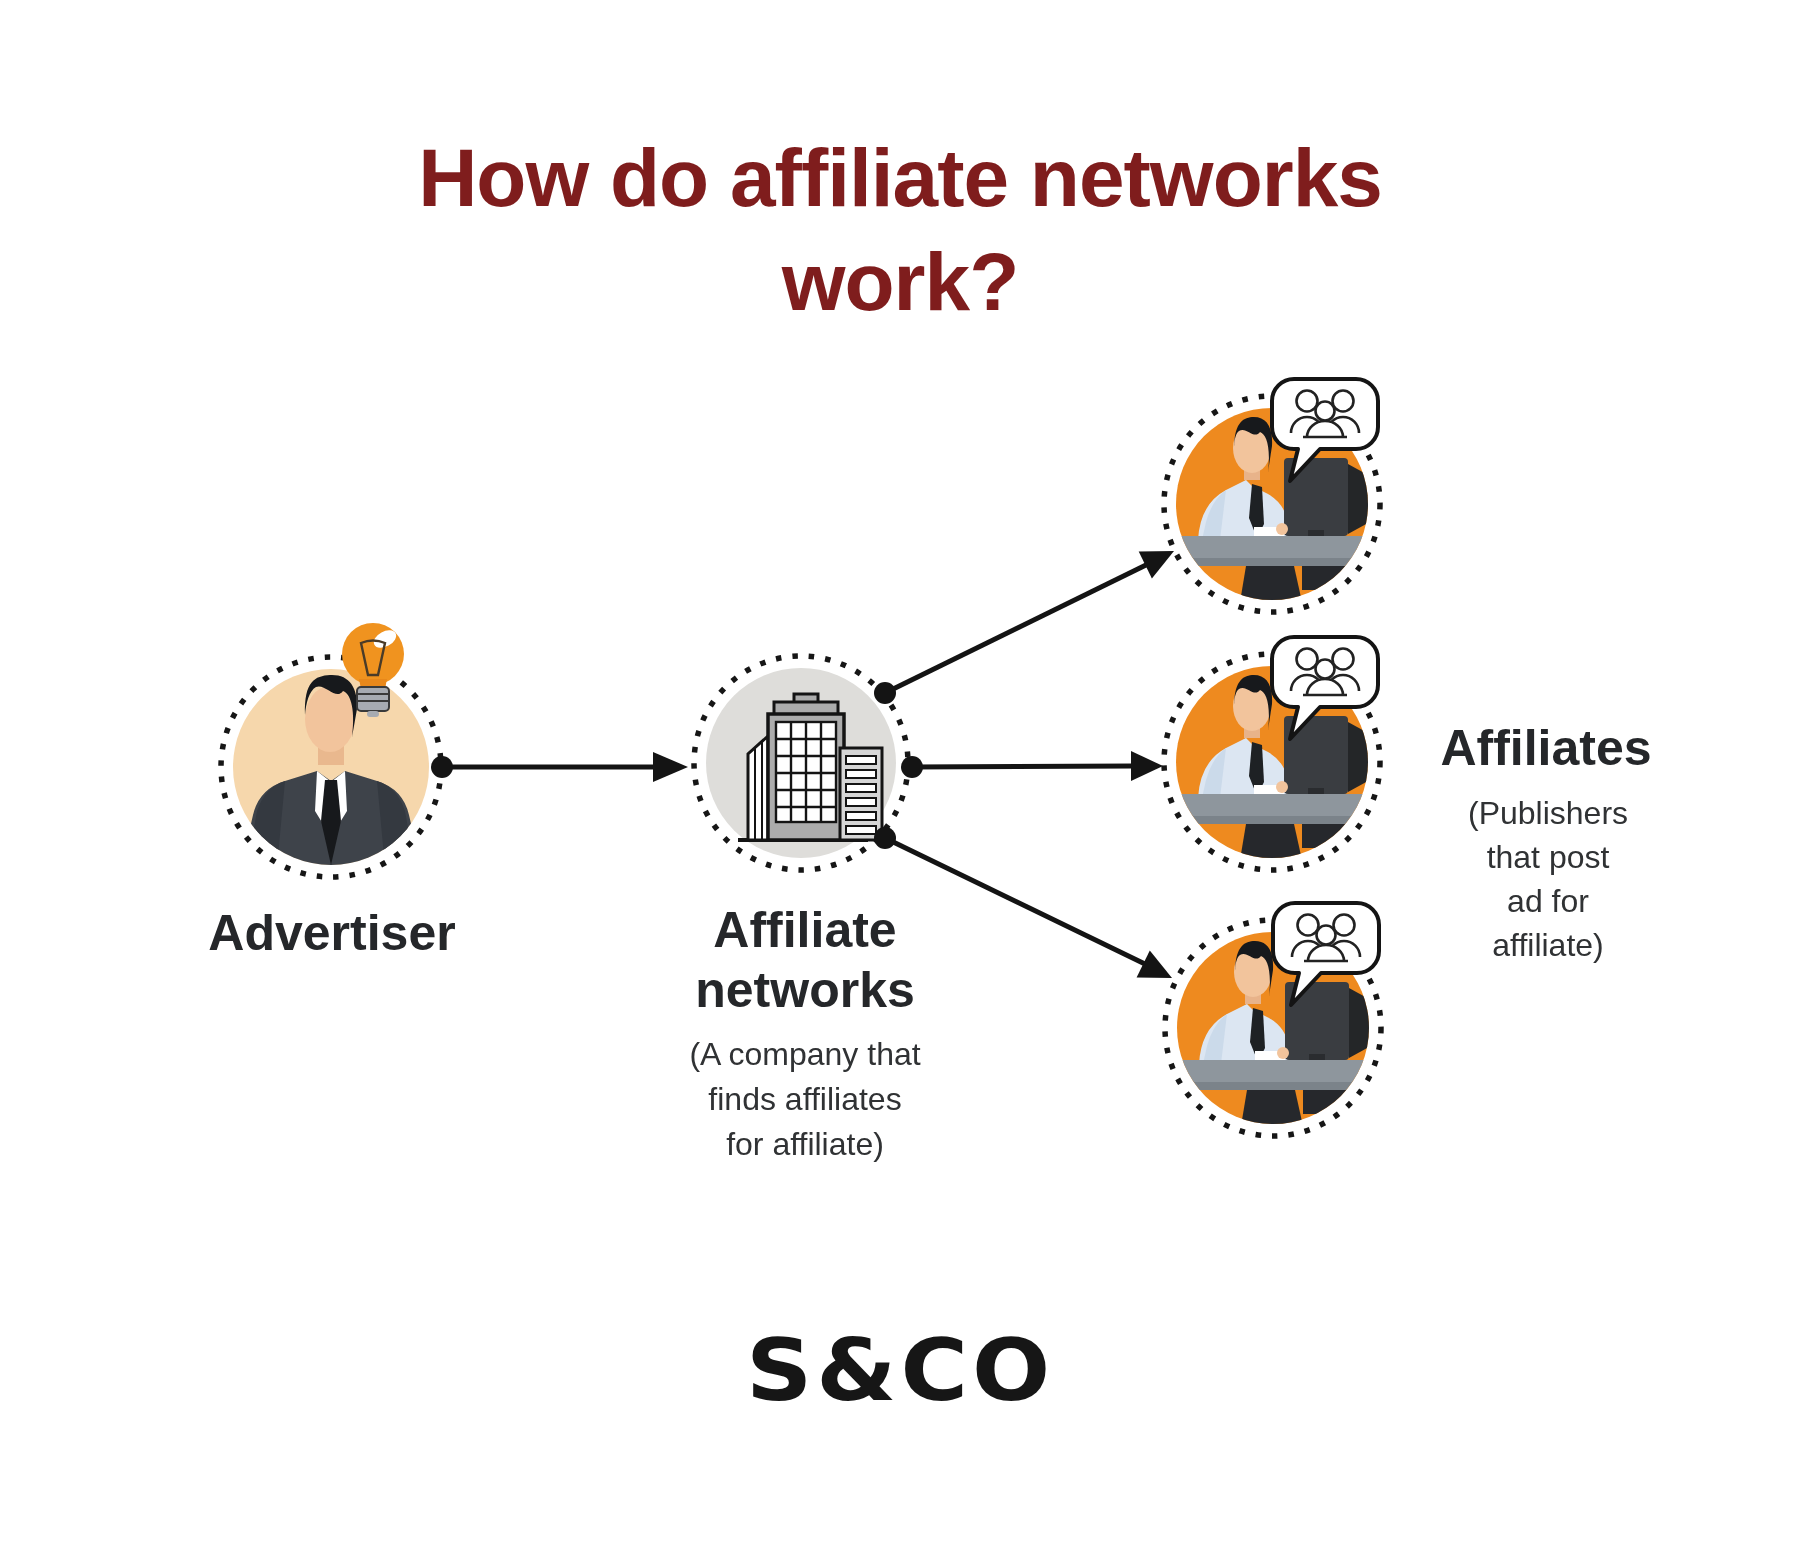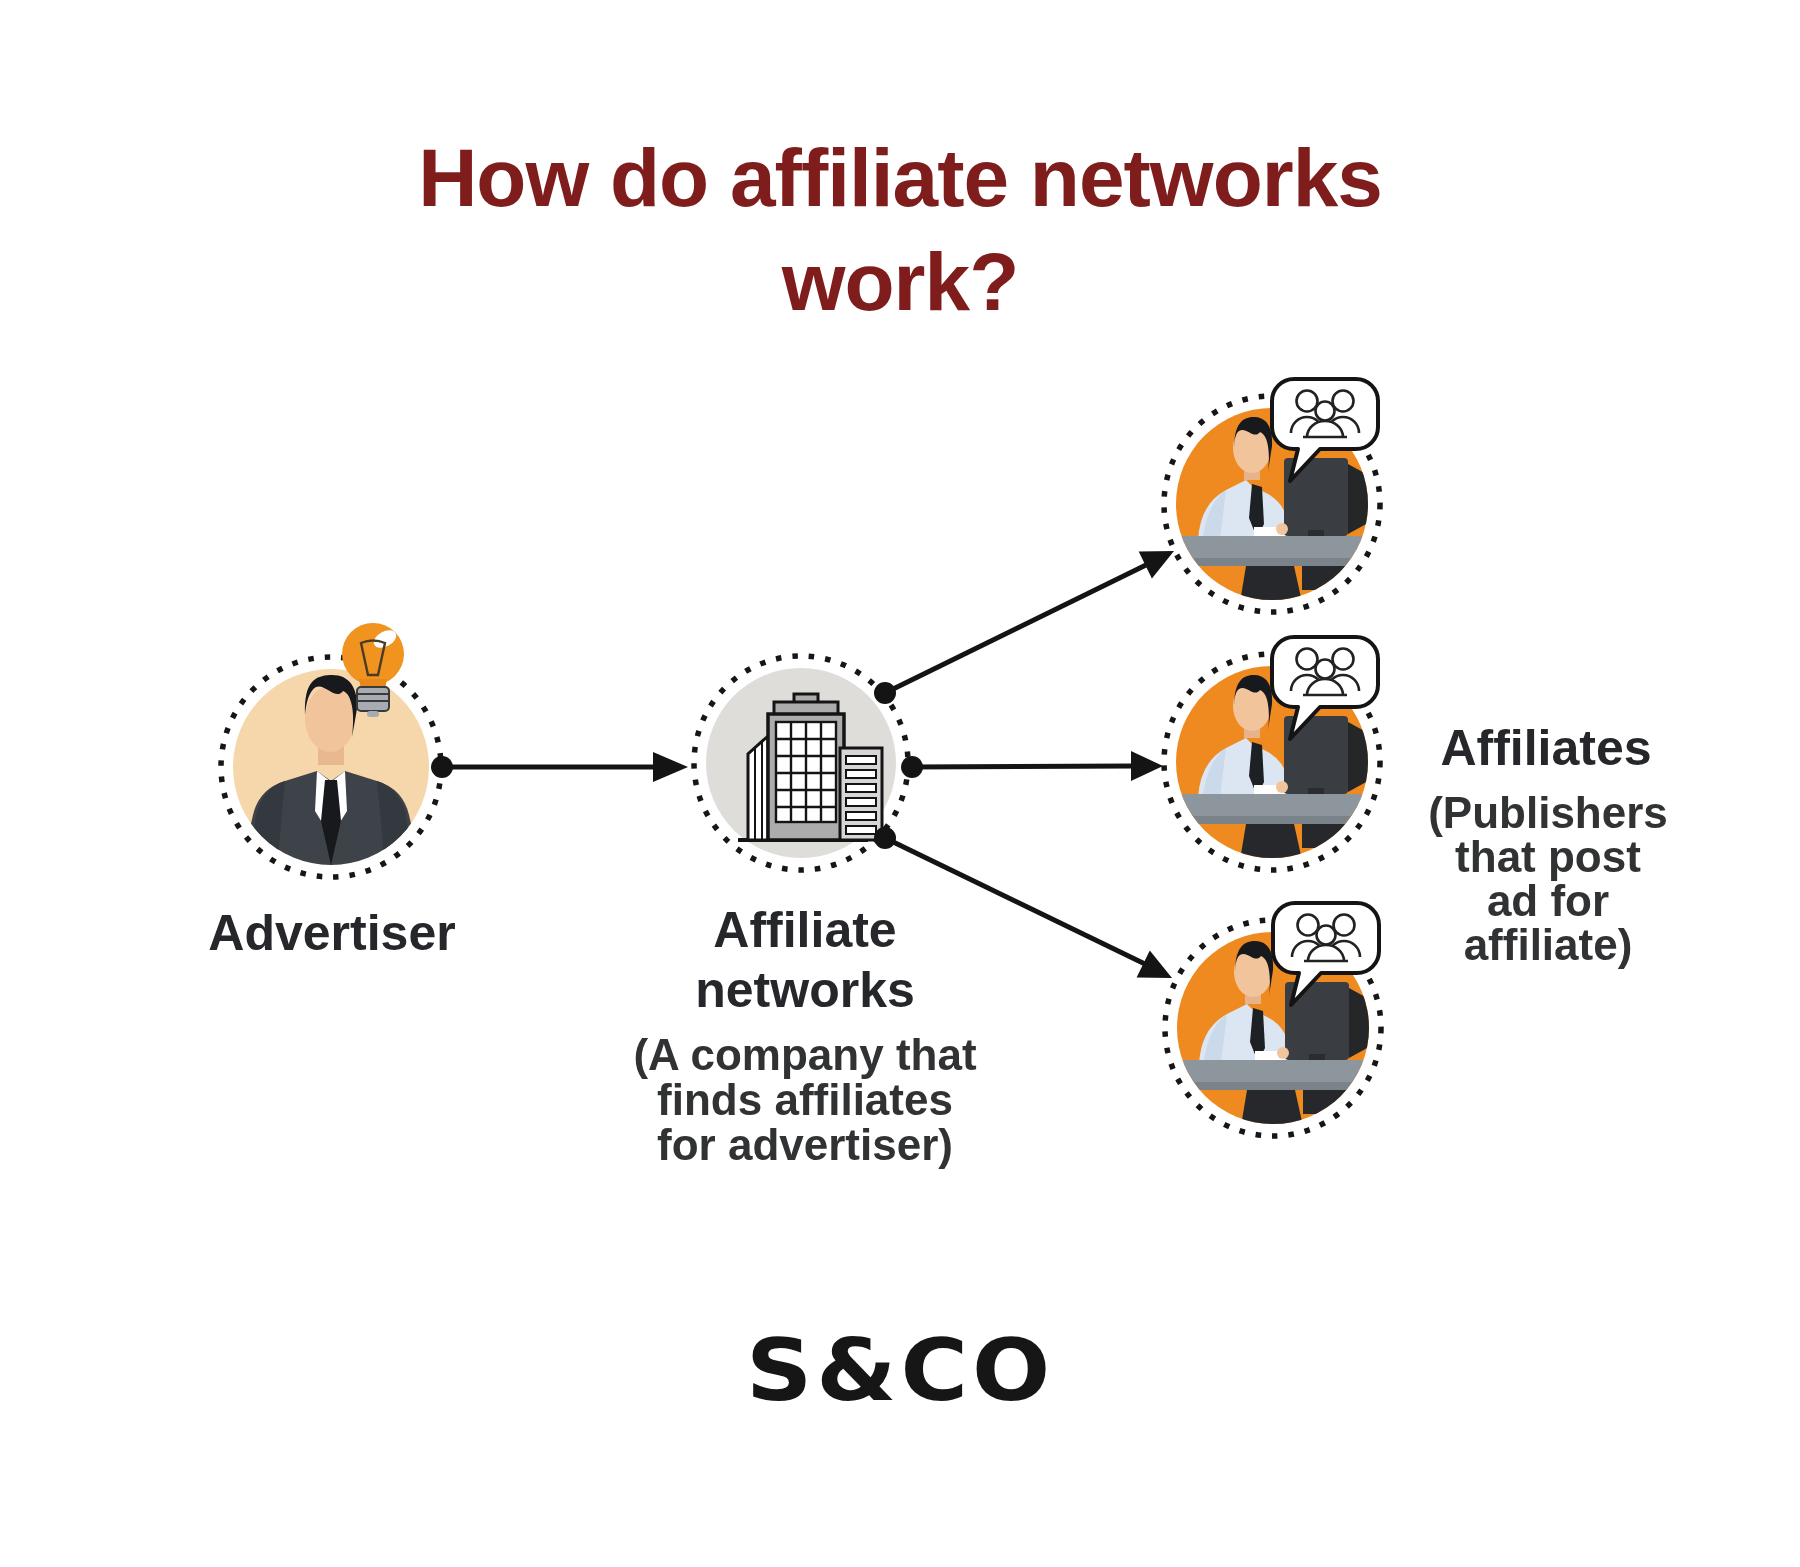--- a/index.html
+++ b/index.html
@@ -2,21 +2,21 @@
 <html><head>
 <meta charset="utf-8">
 <style>
   html,body{margin:0;padding:0;background:#ffffff;}
   .canvas{position:relative;width:1800px;height:1567px;background:#ffffff;overflow:hidden;
           font-family:"Liberation Sans", sans-serif;color:#1a1a1a;}
   .abs{position:absolute;}
   .title{left:0;top:126px;width:1800px;text-align:center;font-size:82px;line-height:104px;
          font-weight:bold;color:#7f1d1d;letter-spacing:-1px;}
   .node-label{font-weight:bold;font-size:50px;color:#25272a;text-align:center;line-height:60px;}
-  .node-note{font-weight:bold;font-size:44px;color:#303234;text-align:center;line-height:45px;}
+  .node-note{font-weight:normal;font-size:32px;color:#303234;text-align:center;line-height:45px;}
   .lbl-advertiser{left:82px;top:903px;width:500px;}
   .lbl-network{left:610px;top:900px;width:390px;}
   .note-network{left:610px;top:1032px;width:390px;}
   .lbl-affiliates{left:1351px;top:718px;width:390px;}
   .note-affiliates{left:1398px;top:791px;width:300px;line-height:44px;}
   .logo{left:0;top:1318px;width:1800px;text-align:center;font-family:"DejaVu Sans", sans-serif;
         font-weight:bold;font-size:92px;letter-spacing:4px;color:#161616;transform:scaleY(.92);}
   .z-connect{z-index:6;}
   .z-node{z-index:4;}
   svg{display:block;}
@@ -185,21 +185,21 @@
 
   <div class="abs node-label lbl-advertiser">Advertiser</div>
 
   <div class="abs node-label lbl-network">
     <span style="display:block">Affiliate</span>
     <span style="display:block">networks</span>
   </div>
   <div class="abs node-note note-network">
     <span style="display:block">(A company that</span>
     <span style="display:block">finds affiliates</span>
-    <span style="display:block">for advertiser)</span>
+    <span style="display:block">for affiliate)</span>
   </div>
 
   <div class="abs node-label lbl-affiliates">Affiliates</div>
   <div class="abs node-note note-affiliates">
     <span style="display:block">(Publishers</span>
     <span style="display:block">that post</span>
     <span style="display:block">ad for</span>
     <span style="display:block">affiliate)</span>
   </div>
 

